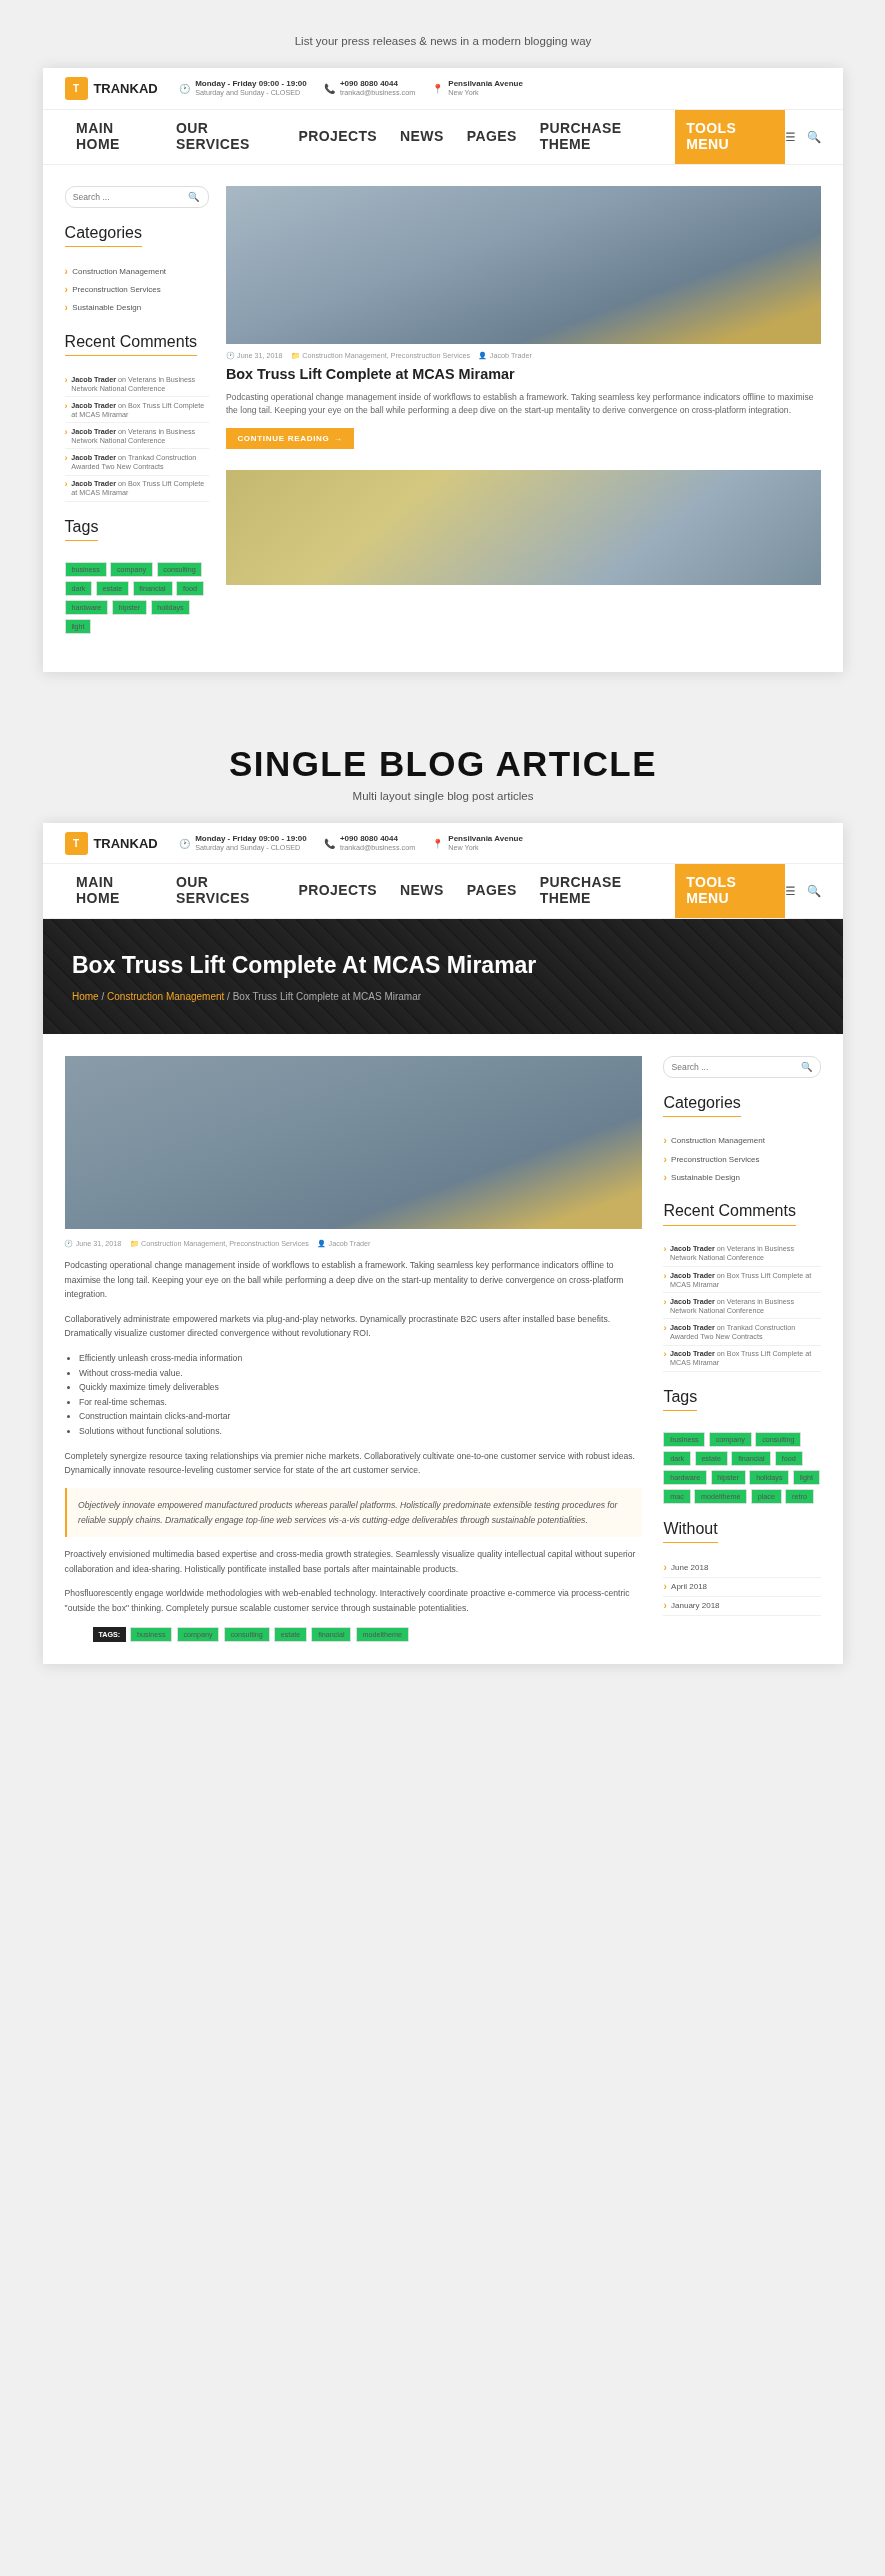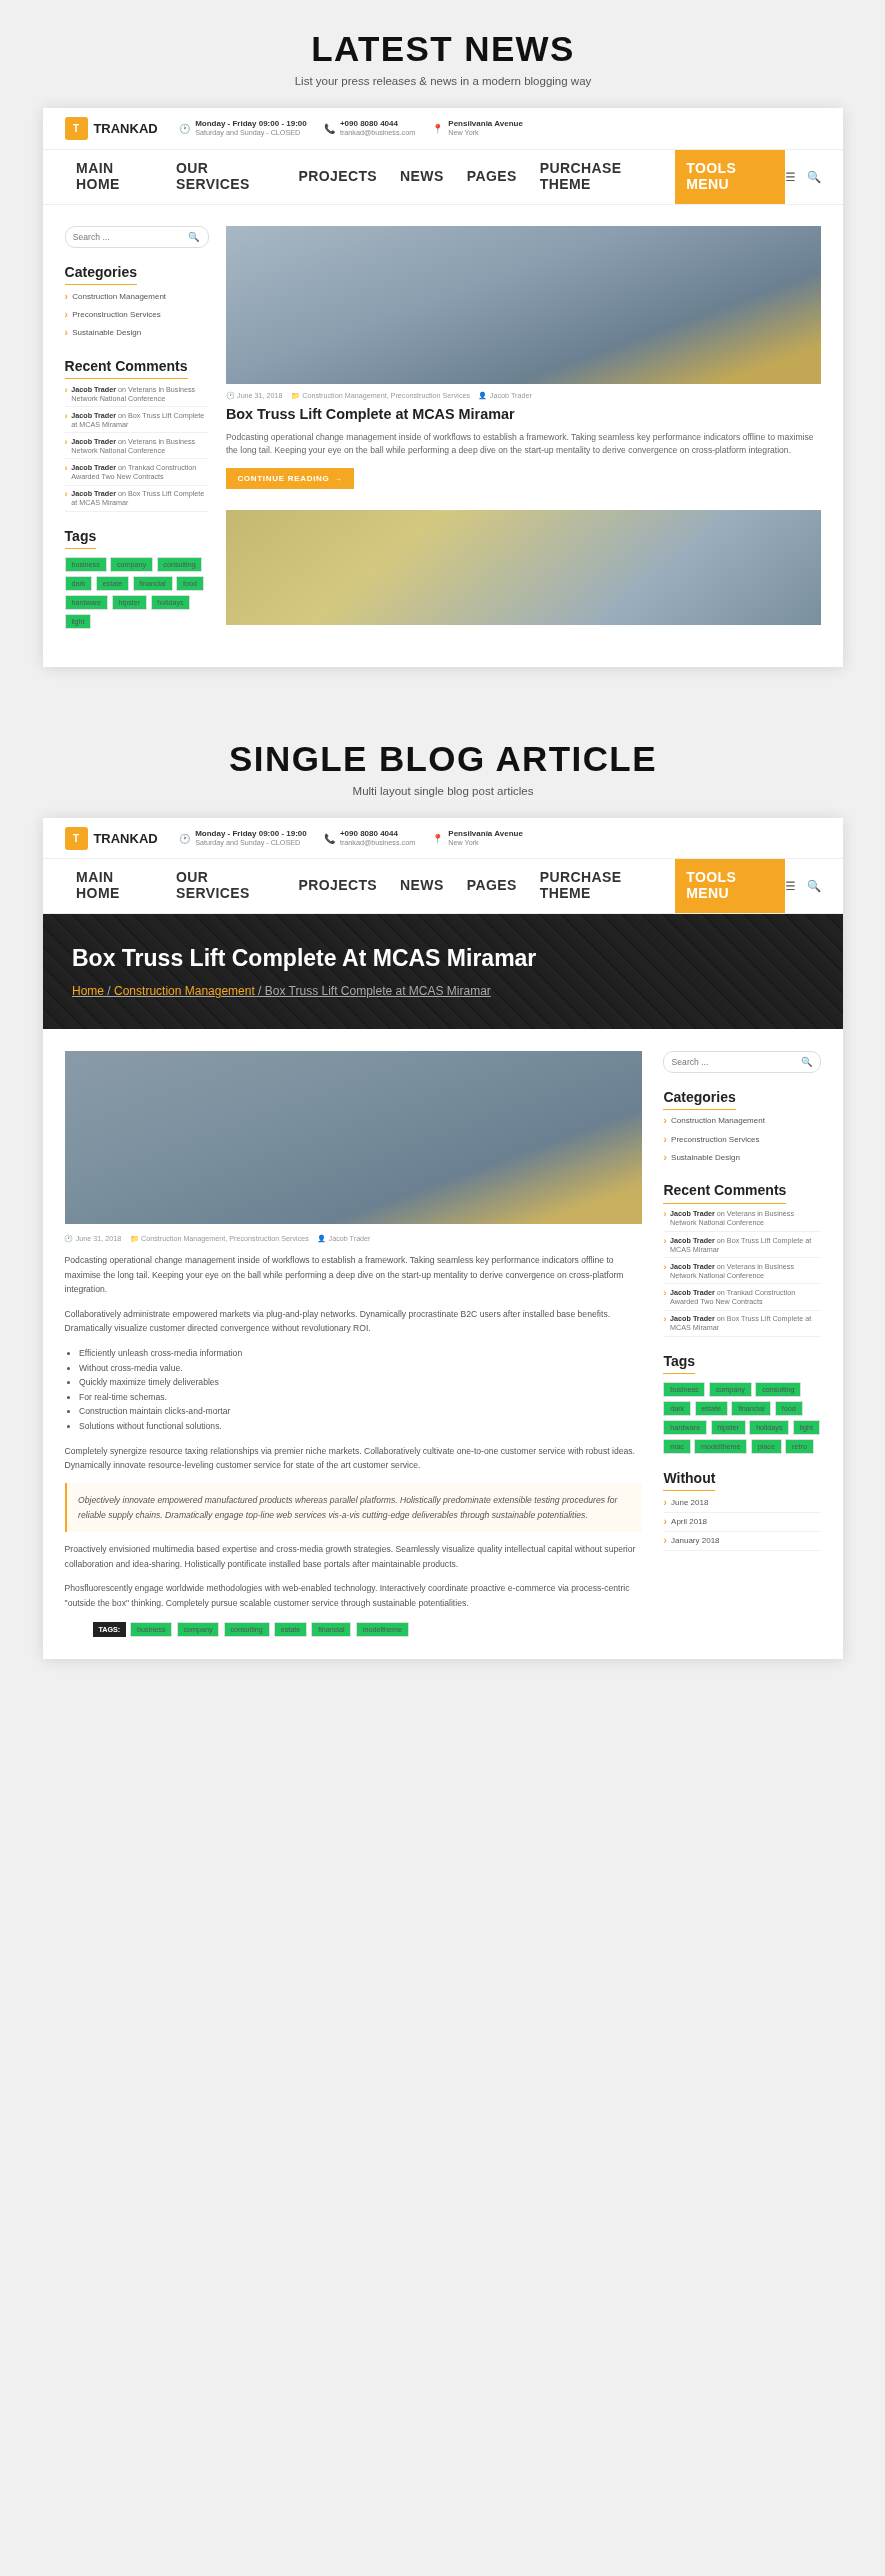--- a/index.html
+++ b/index.html
@@ -174,24 +174,24 @@
       outline: none;
       font-size: 8.6px;
       color: #999;
       flex: 1;
     }
     .sidebar-search-icon { color: #aaa; font-size: 9.3px; }
 
     
     .sidebar-section { margin-bottom: 16px; }
     .sidebar-section-title {
-      font-size: 14px;
-      font-weight: 700;
+      font-size: 16px;
+      font-weight: 400;
       color: #222;
-      margin-bottom: 2px;
+      margin-bottom: 15px;
       border-bottom: 1.4px solid #f5a623;
       padding-bottom: 4.3px;
       display: inline-block;
     }
     .sidebar-category-item {
       font-size: 8px;
       color: #555;
       padding: 3.6px 0;
       display: flex;
       align-items: center;
@@ -303,23 +303,22 @@
       justify-content: center;
       padding: 0 29px;
     }
     .hero-banner-dark h2 {
       color: #fff;
       font-size: 23px;
       font-weight: 700;
     }
     .hero-breadcrumb-dark {
       color: #aaa;
-      font-size: 12px;
+      font-size: 10px;
       margin-top: 12px;
-      text-decoration: underline;
     }
     .hero-breadcrumb-dark span { color: #f5a623; }
 
     
     .article-layout {
       display: flex;
       gap: 21.6px;
       padding: 21.6px;
     }
     .article-main { flex: 1; }
@@ -427,21 +426,20 @@
       width: 100%;
       height: 100%;
       background: linear-gradient(160deg, #a8b8c4 0%, #8a9eaf 40%, #6b8090 70%, #c2a855 90%);
       position: relative;
     }
   </style>
 </head>
 <body>
 
 <div class="section-header">
-  <h1>LATEST NEWS</h1>
   <p>List your press releases &amp; news in a modern blogging way</p>
 </div>
 
 <div class="card-wrapper">
 
   <div class="top-bar">
     <div class="logo">
       <div class="logo-icon">T</div>
       <span>TRANKAD</span>
     </div>

